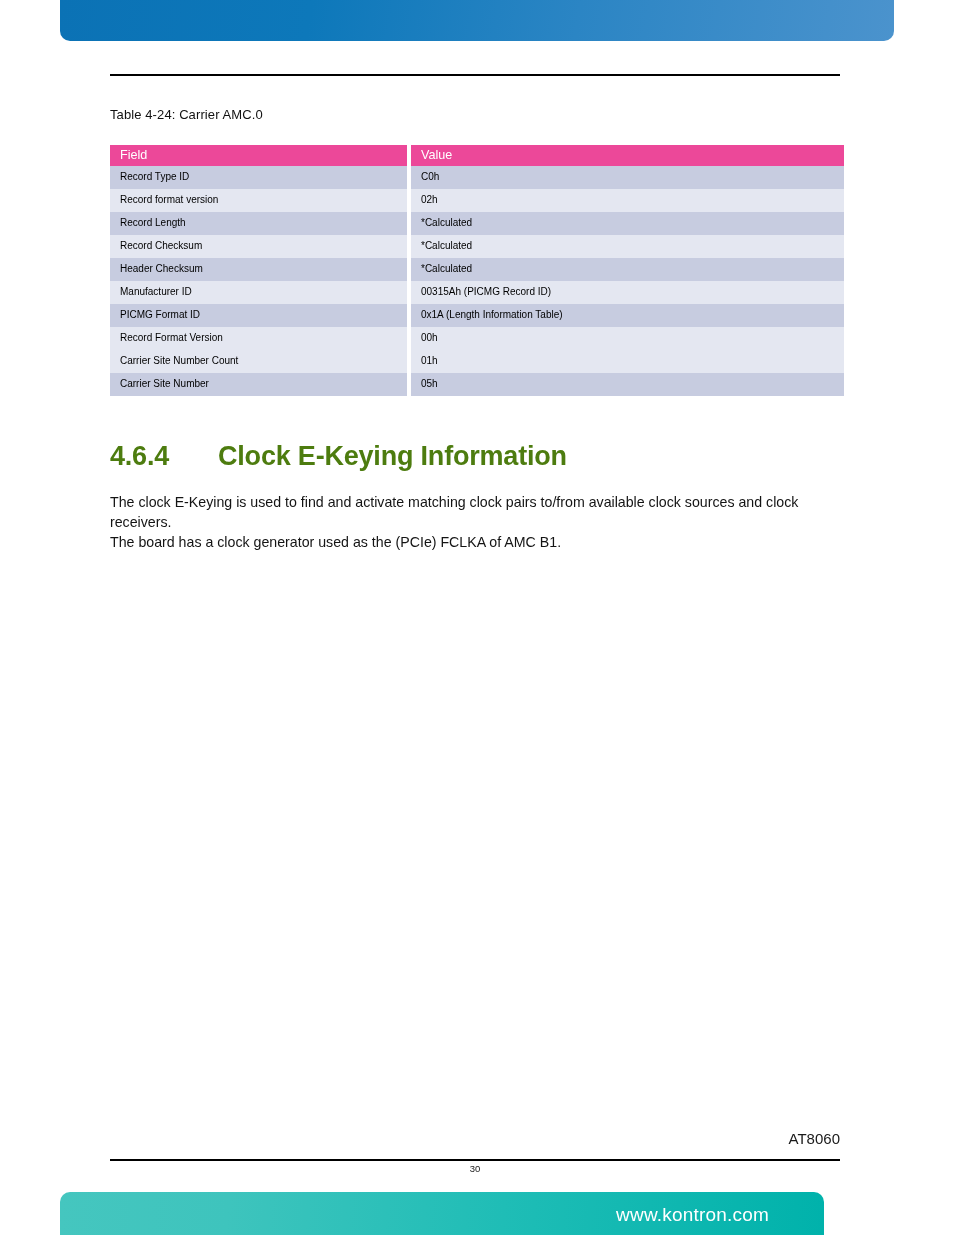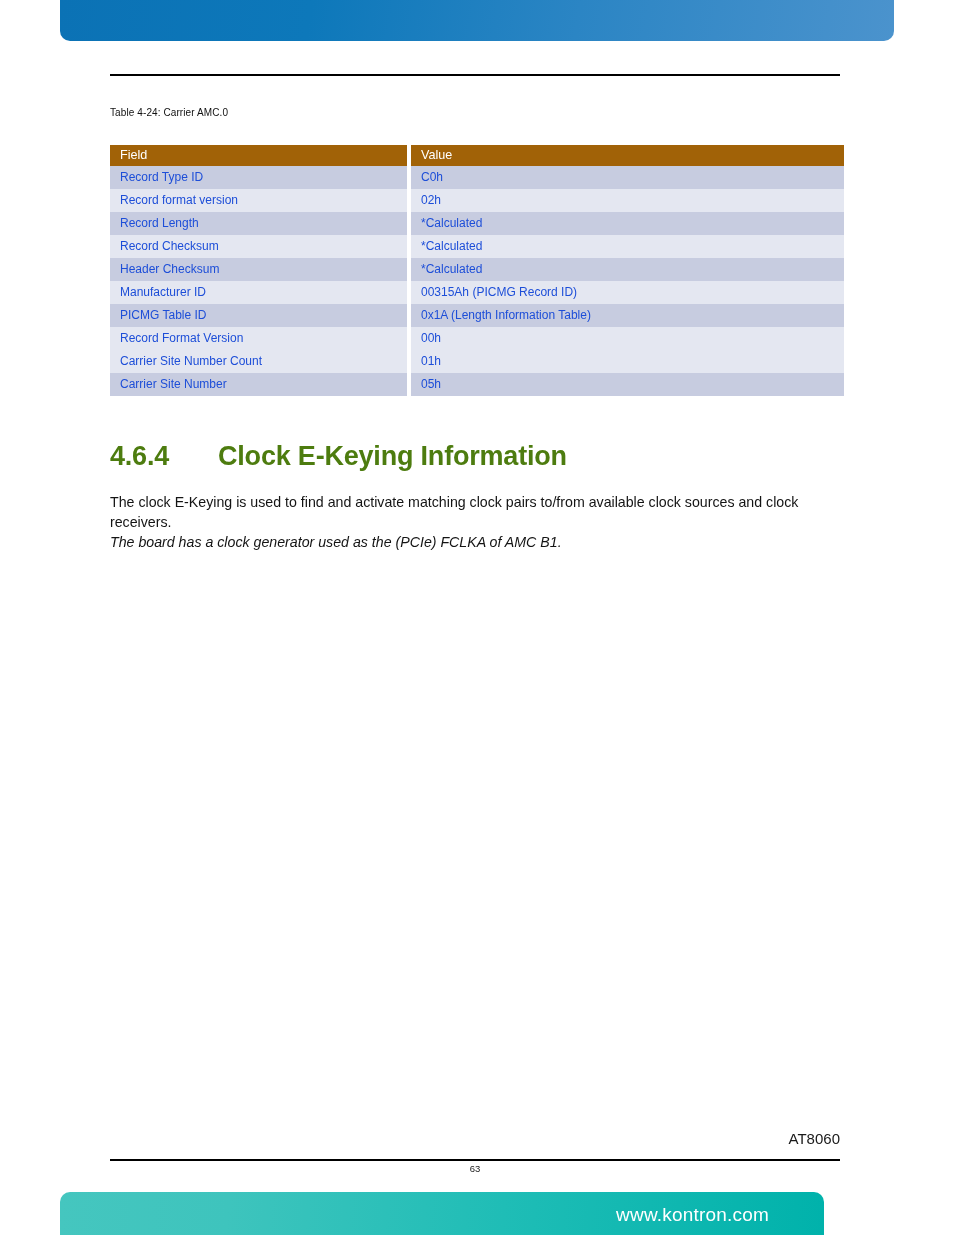--- a/index.html
+++ b/index.html
@@ -42,21 +42,21 @@
     top: 74px;
     width: 730px;
     height: 2px;
     background: #000000;
   }
 
   .table-caption {
     position: absolute;
     left: 110px;
     top: 107px;
-    font-size: 10px;
+    font-size: 13px;
     color: #111111;
     letter-spacing: 0.1px;
     white-space: nowrap;
   }
 
   
   .data-table {
     position: absolute;
     left: 110px;
     top: 145px;
@@ -64,33 +64,33 @@
     border-collapse: separate;
     border-spacing: 0;
     table-layout: fixed;
   }
   .data-table col.col-field { width: 297px; }
   .data-table col.col-gap   { width: 4px;  }
   .data-table col.col-value { width: 433px; }
 
   .data-table th,
   .data-table td {
-    font-size: 12px;
-    color: #1d4ed8;
+    font-size: 10px;
+    color: #000000;
     text-align: left;
     padding: 4px 0 5px 10px;
     height: 13px;
     vertical-align: middle;
     font-weight: normal;
     line-height: 14px;
     overflow: hidden;
     white-space: nowrap;
   }
   .data-table th {
-    background: #a16207;
+    background: #ec4899;
     color: #ffffff;
     font-size: 12.6px;
     padding-top: 3px;
     padding-bottom: 4px;
   }
   .data-table td.gapcell,
   .data-table th.gapcell {
     background: #ffffff !important;
     padding: 0;
   }
@@ -118,21 +118,20 @@
     position: absolute;
     left: 110px;
     top: 492px;
     width: 733px;
     font-size: 14.2px;
     line-height: 20px;
     color: #141414;
   }
   .body-text .line2 {
     display: block;
-    font-style: italic;
   }
 
   
   .rule-bottom {
     position: absolute;
     left: 110px;
     top: 1159px;
     width: 730px;
     height: 1.5px;
     background: #000000;
@@ -226,21 +225,21 @@
         <td>Header Checksum</td>
         <td class="gapcell"></td>
         <td>*Calculated</td>
       </tr>
       <tr class="shade-light">
         <td>Manufacturer ID</td>
         <td class="gapcell"></td>
         <td>00315Ah (PICMG Record ID)</td>
       </tr>
       <tr class="shade-dark">
-        <td>PICMG Table ID</td>
+        <td>PICMG Format ID</td>
         <td class="gapcell"></td>
         <td>0x1A (Length Information Table)</td>
       </tr>
       <tr class="shade-light">
         <td>Record Format Version</td>
         <td class="gapcell"></td>
         <td>00h</td>
       </tr>
       <tr class="shade-light">
         <td>Carrier Site Number Count</td>
@@ -258,20 +257,20 @@
   <div class="section-heading">
     <span class="num">4.6.4</span><span>Clock E-Keying Information</span>
   </div>
 
   <div class="body-text">
     <span>The clock E-Keying is used to find and activate matching clock pairs to/from available clock sources and clock receivers.</span>
     <span class="line2">The board  has a clock generator used as the (PCIe) FCLKA of AMC B1.</span>
   </div>
 
   <div class="rule-bottom"></div>
-  <div class="footer-page">63</div>
+  <div class="footer-page">30</div>
   <div class="footer-doc">AT8060</div>
 
 </div>
 
 <div class="bottom-banner">
   <span class="url">www.kontron.com</span>
 </div>
 
 </body></html>

